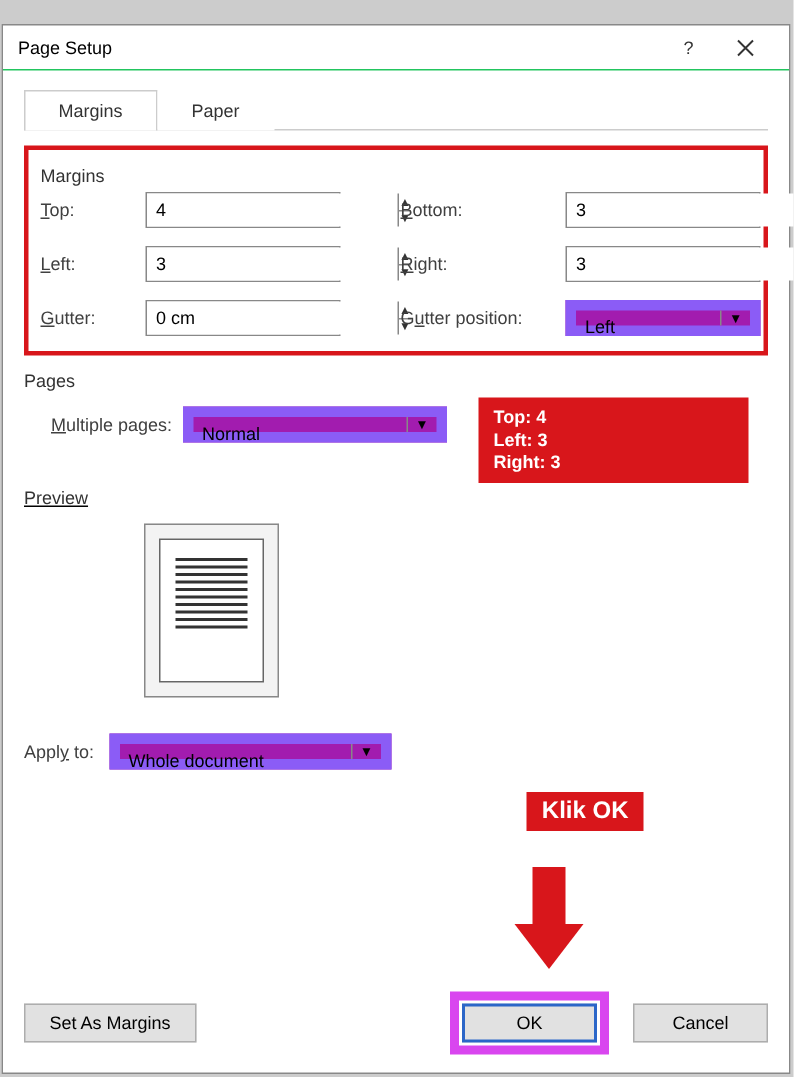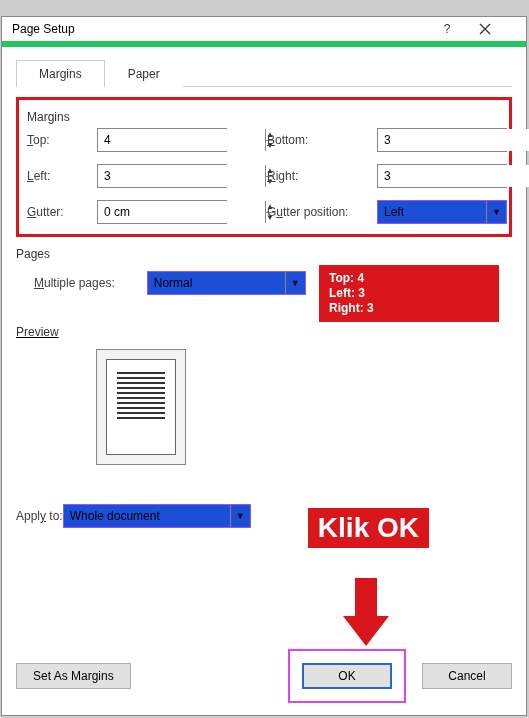--- a/index.html
+++ b/index.html
@@ -1,62 +1,62 @@
 <!DOCTYPE html>
 <html><head>
 <meta charset="utf-8">
 <style>
 * { box-sizing: border-box; font-family: "Segoe UI", Tahoma, sans-serif; font-size: 12px; }
 body { margin: 0; background: #ccc; width: 529px; height: 718px; position: relative; }
 .dialog { position: absolute; left: 1px; top: 16px; width: 526px; height: 700px; background: #fff; border: 1px solid #888; }
-.titlebar { height: 30px; display: flex; align-items: center; padding: 0 22px 0 10px; border-bottom: 6px solid #22c55e; }
+.titlebar { height: 30px; display: flex; align-items: center; padding: 0 10px 0 10px; border-bottom: 1px solid #22c55e; }
 .titlebar .title { flex: 1; font-size: 12px; }
 .titlebar .tb-btn { width: 38px; height: 28px; display: flex; align-items: center; justify-content: center; color: #333; }
 .body { padding: 8px 14px 12px 14px; }
 .tabs { display: flex; border-bottom: 1px solid #ccc; height: 28px; align-items: flex-end; margin-top: 4px; }
 .tab { padding: 6px 22px; border: 1px solid transparent; border-bottom: none; position: relative; top: 1px; background: #fff; color: #333; }
 .tab.active { border-color: #ccc; background: #fff; }
 .group { margin-top: 10px; }
 .group-label { color: #333; margin-bottom: 4px; }
 .margins-box { border: 3px solid #d8161b; padding: 10px 8px 10px 8px; }
 .margins-grid { display: grid; grid-template-columns: 70px 130px 40px 110px 130px; row-gap: 12px; align-items: center; }
 .lbl { color: #404040; }
 .lbl u { text-decoration: underline; }
 .spin { display: flex; height: 24px; border: 1px solid #888; background: #fff; }
 .spin input { border: none; outline: none; flex: 1; padding: 0 6px; font-size: 12px; }
 .spin .arrows { width: 18px; border-left: 1px solid #888; display: flex; flex-direction: column; }
 .spin .arrows div { flex: 1; display: flex; align-items: center; justify-content: center; font-size: 8px; color: #333; }
 .spin .arrows div:first-child { border-bottom: 1px solid #888; }
-.select { display: flex; height: 24px; border: 1px solid #8b5cf6; background: #1d4ed8; }
+.select { display: flex; height: 24px; border: 7px solid #8b5cf6; background: #a21caf; }
 .select span { flex: 1; padding: 0 6px; line-height: 22px; }
 .select .dd { width: 20px; border-left: 1px solid #888; display: flex; align-items: center; justify-content: center; font-size: 9px; }
 .orientation { margin-top: 12px; }
 .orient-row { display: flex; gap: 28px; margin-top: 8px; padding-left: 18px; }
 .orient-item { display: flex; flex-direction: column; align-items: center; gap: 6px; width: 64px; }
 .orient-box { width: 50px; height: 50px; border: 1px solid #aaa; display: flex; align-items: center; justify-content: center; }
 .orient-box.sel { border: 2px solid #2b66c8; }
 .orient-box .page { background: #fff; border: 1px solid #999; position: relative; }
 .orient-box .page::before { content: ""; position: absolute; top: 0; right: 0; width: 8px; height: 8px; background: linear-gradient(135deg, #fff 50%, #999 50%); }
 .portrait .page { width: 26px; height: 34px; }
 .landscape .page { width: 34px; height: 26px; }
 .redbox { position: absolute; right: 30px; top: 265px; width: 180px; background: #d8161b; color: #fff; padding: 6px 10px; font-weight: bold; font-size: 24px; line-height: 1.25; }
-.pages-row { display: flex; align-items: center; gap: 32px; margin-top: 10px; padding-left: 18px; }
+.pages-row { display: flex; align-items: center; gap: 7px; margin-top: 10px; padding-left: 18px; }
 .preview { margin-top: 30px; text-decoration: underline; }
 .preview-box { width: 90px; height: 116px; border: 1px solid #888; background: #f3f3f3; margin: 10px 0 0 80px; display: flex; align-items: center; justify-content: center; }
 .preview-page { width: 70px; height: 96px; background: #fff; border: 1px solid #666; padding: 12px 10px 10px 10px; display: flex; flex-direction: column; gap: 3px; }
 .preview-page div { height: 2px; background: #333; }
-.klik { position: absolute; right: 100px; top: 508px; background: #d8161b; color: #fff; font-weight: bold; font-size: 28px; padding: 4px 10px; }
+.klik { position: absolute; right: 100px; top: 528px; background: #d8161b; color: #fff; font-weight: bold; font-size: 16px; padding: 4px 10px; }
 .arrow-down { position: absolute; right: 140px; top: 578px; width: 46px; height: 72px; }
 .arrow-down .shaft { position: absolute; top: 0; left: 12px; width: 22px; height: 40px; background: #d8161b; }
 .arrow-down .head { position: absolute; top: 38px; left: 0; width: 0; height: 0; border-left: 23px solid transparent; border-right: 23px solid transparent; border-top: 30px solid #d8161b; }
-.apply-row { display: flex; align-items: center; gap: 0; margin-top: 39px; }
+.apply-row { display: flex; align-items: center; gap: 10px; margin-top: 24px; }
 .footer { position: absolute; left: 14px; right: 14px; bottom: 12px; display: flex; align-items: center; }
 .btn { height: 26px; padding: 0 16px; background: #e1e1e1; border: 1px solid #adadad; display: flex; align-items: center; justify-content: center; min-width: 90px; }
 .btn.ok { border: 2px solid #2b66c8; }
-.ok-wrap { border: 2px solid #d946ef; padding: 12px; margin-left: auto; text-align: right; }
+.ok-wrap { border: 6px solid #d946ef; padding: 2px; margin-left: auto; text-align: right; }
 .spacer { flex: 1; }
 .footer .cancel { margin-left: 16px; }
 </style>
 </head>
 <body>
 
 <div class="dialog">
   <div class="titlebar">
     <div class="title">Page Setup</div>
     <div class="tb-btn">?</div>
@@ -123,21 +123,21 @@
           </div>
         </div>
       </div>
     </div>
 
 
     <div class="group">
       <div class="group-label">Pages</div>
       <div class="pages-row">
         <div class="lbl"><u>M</u>ultiple pages:</div>
-        <div class="select" style="width:159px">
+        <div class="select" style="width:176px">
           <span>Normal</span>
           <div class="dd">▼</div>
         </div>
       </div>
     </div>
 
     <div class="preview">
       <div class="group-label">Preview</div>
       <div class="preview-box">
         <div class="preview-page">

